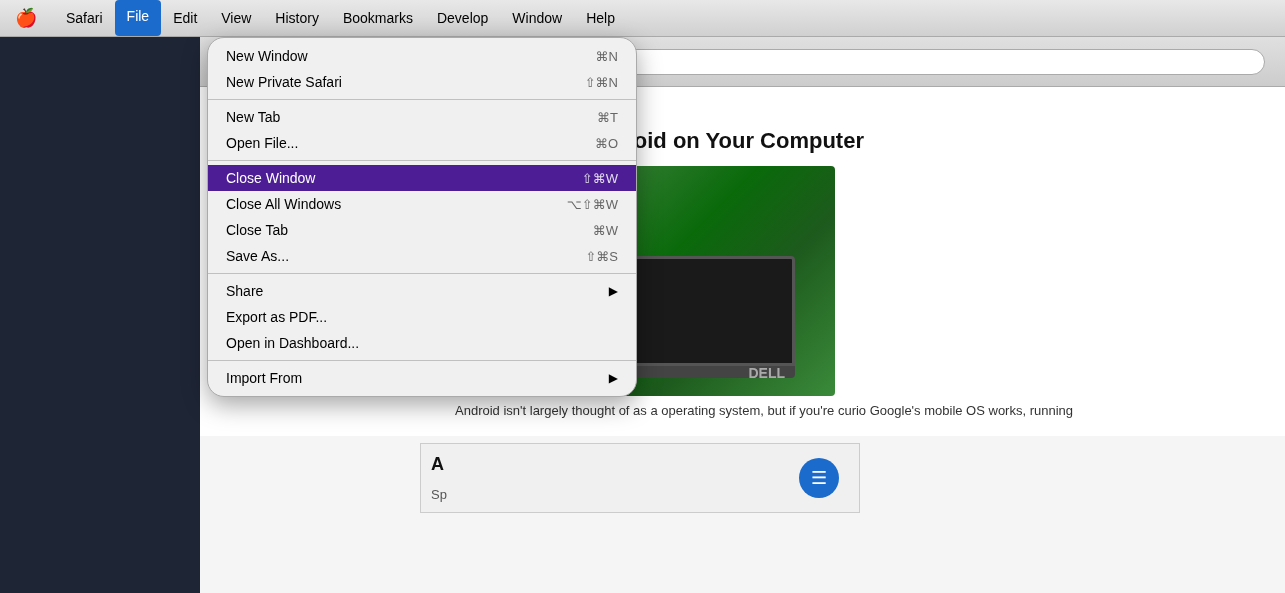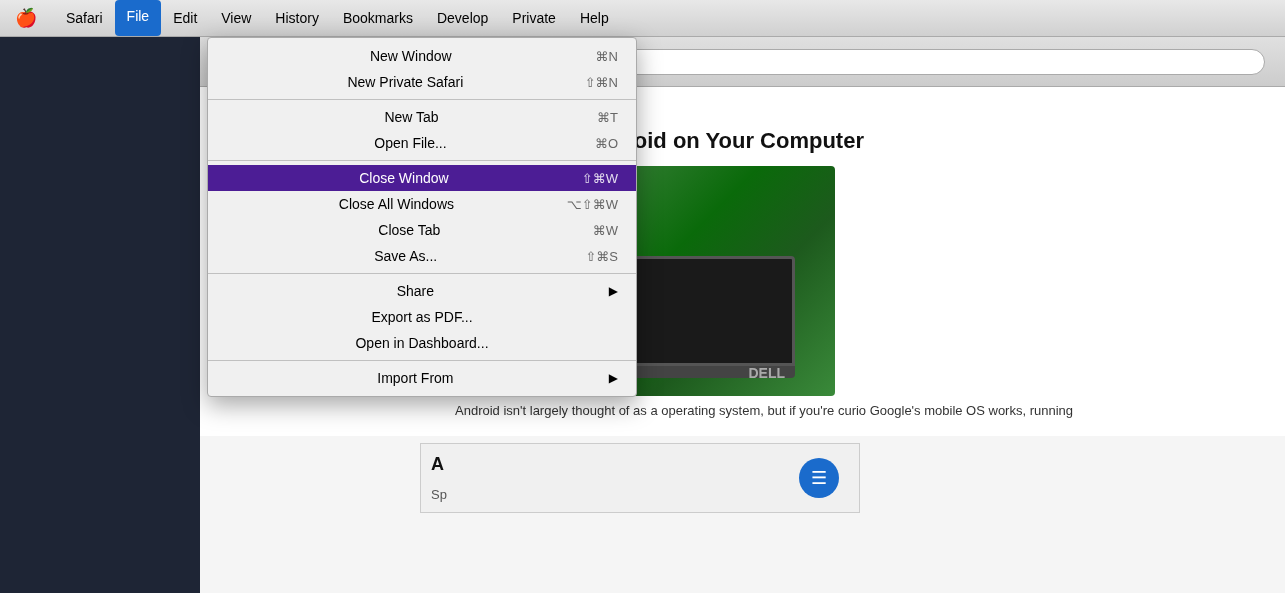--- a/index.html
+++ b/index.html
@@ -239,25 +239,24 @@
       pointer-events: none;
     }
 
     .dropdown-menu {
       position: absolute;
       top: 37px;
       left: 207px;
       width: 430px;
       background: #f0f0f0;
       border: 1px solid #aaa;
-      border-radius: 4px;
+      border-radius: 17px;
       box-shadow: 0 8px 24px rgba(0,0,0,0.35);
       padding: 5px 0;
       pointer-events: all;
-      text-align: center;
     }
 
     .menu-item {
       display: flex;
       align-items: center;
       justify-content: space-between;
       padding: 5px 18px;
       font-size: 14px;
       color: #000;
       cursor: default;
@@ -316,21 +315,21 @@
   <div class="menubar-item">
     <span>History</span>
   </div>
   <div class="menubar-item">
     <span>Bookmarks</span>
   </div>
   <div class="menubar-item">
     <span>Develop</span>
   </div>
   <div class="menubar-item">
-    <span>Private</span>
+    <span>Window</span>
   </div>
   <div class="menubar-item">
     <span>Help</span>
   </div>
 </div>
 
 <div class="browser-content">
 
   <div class="left-panel"></div>
 

